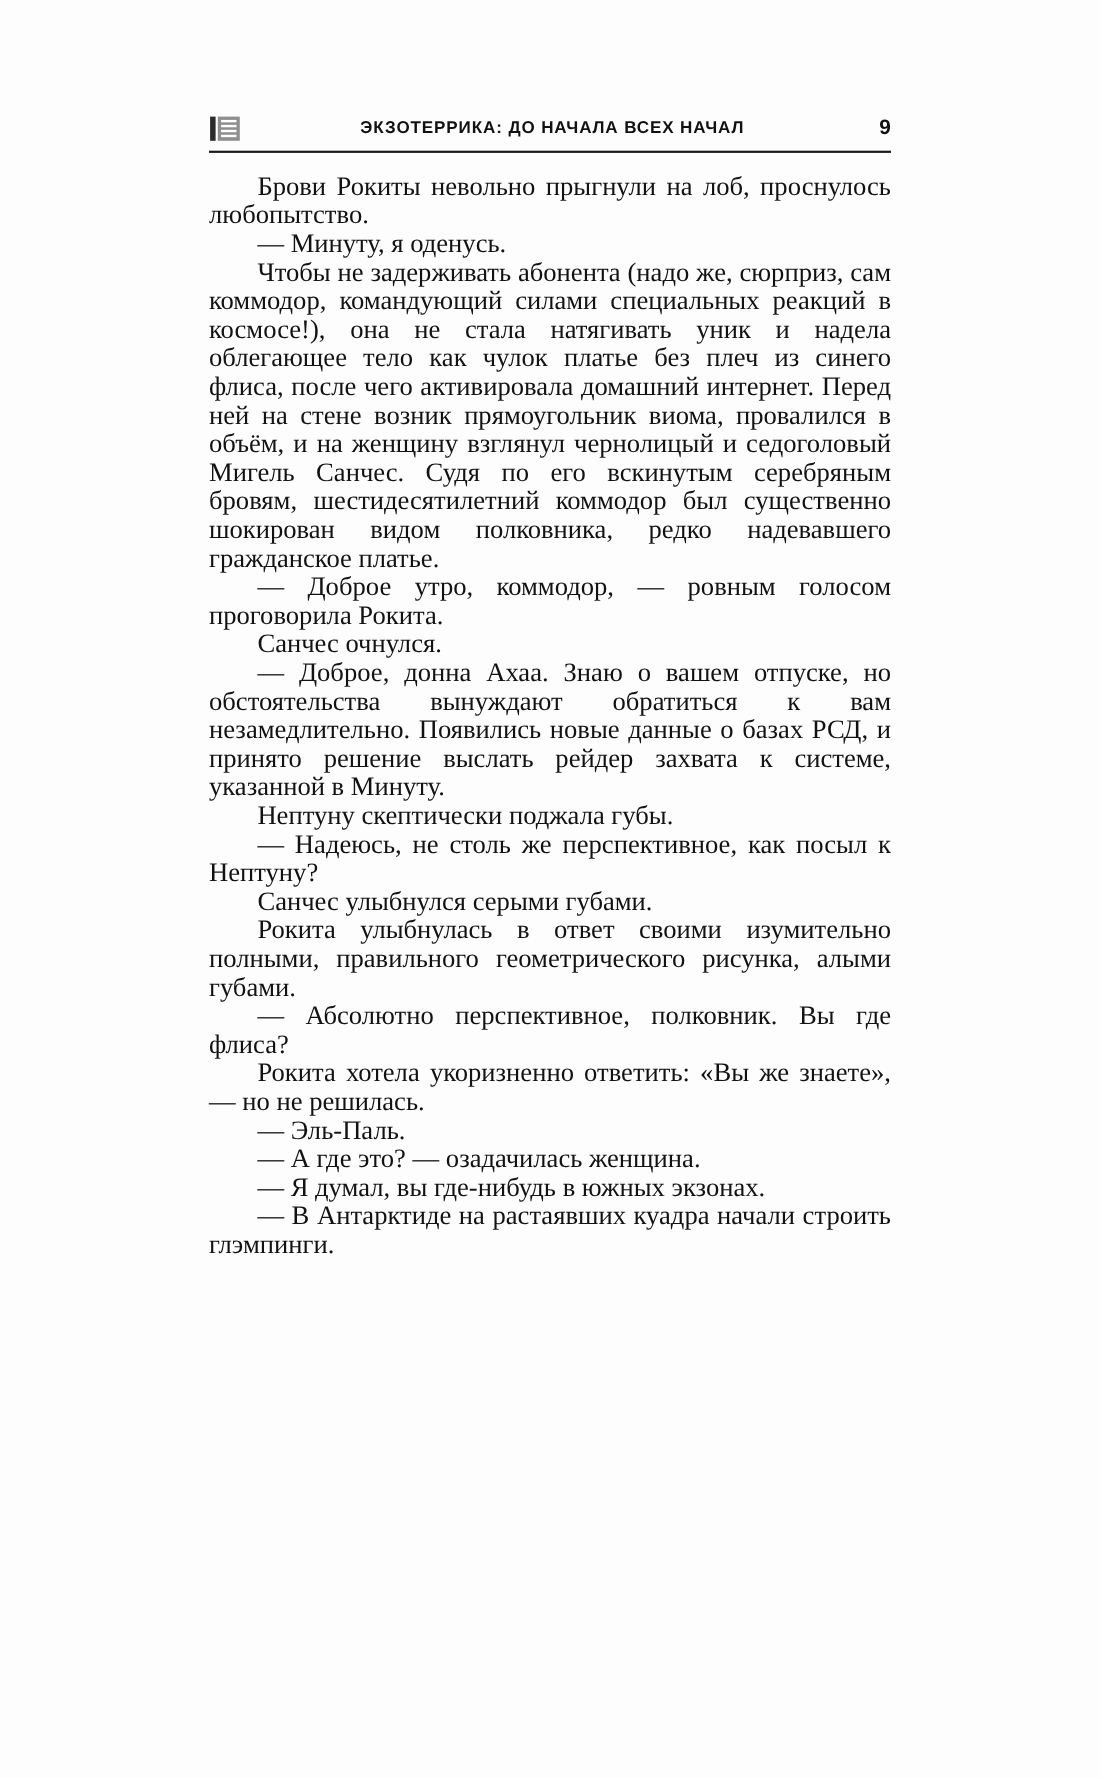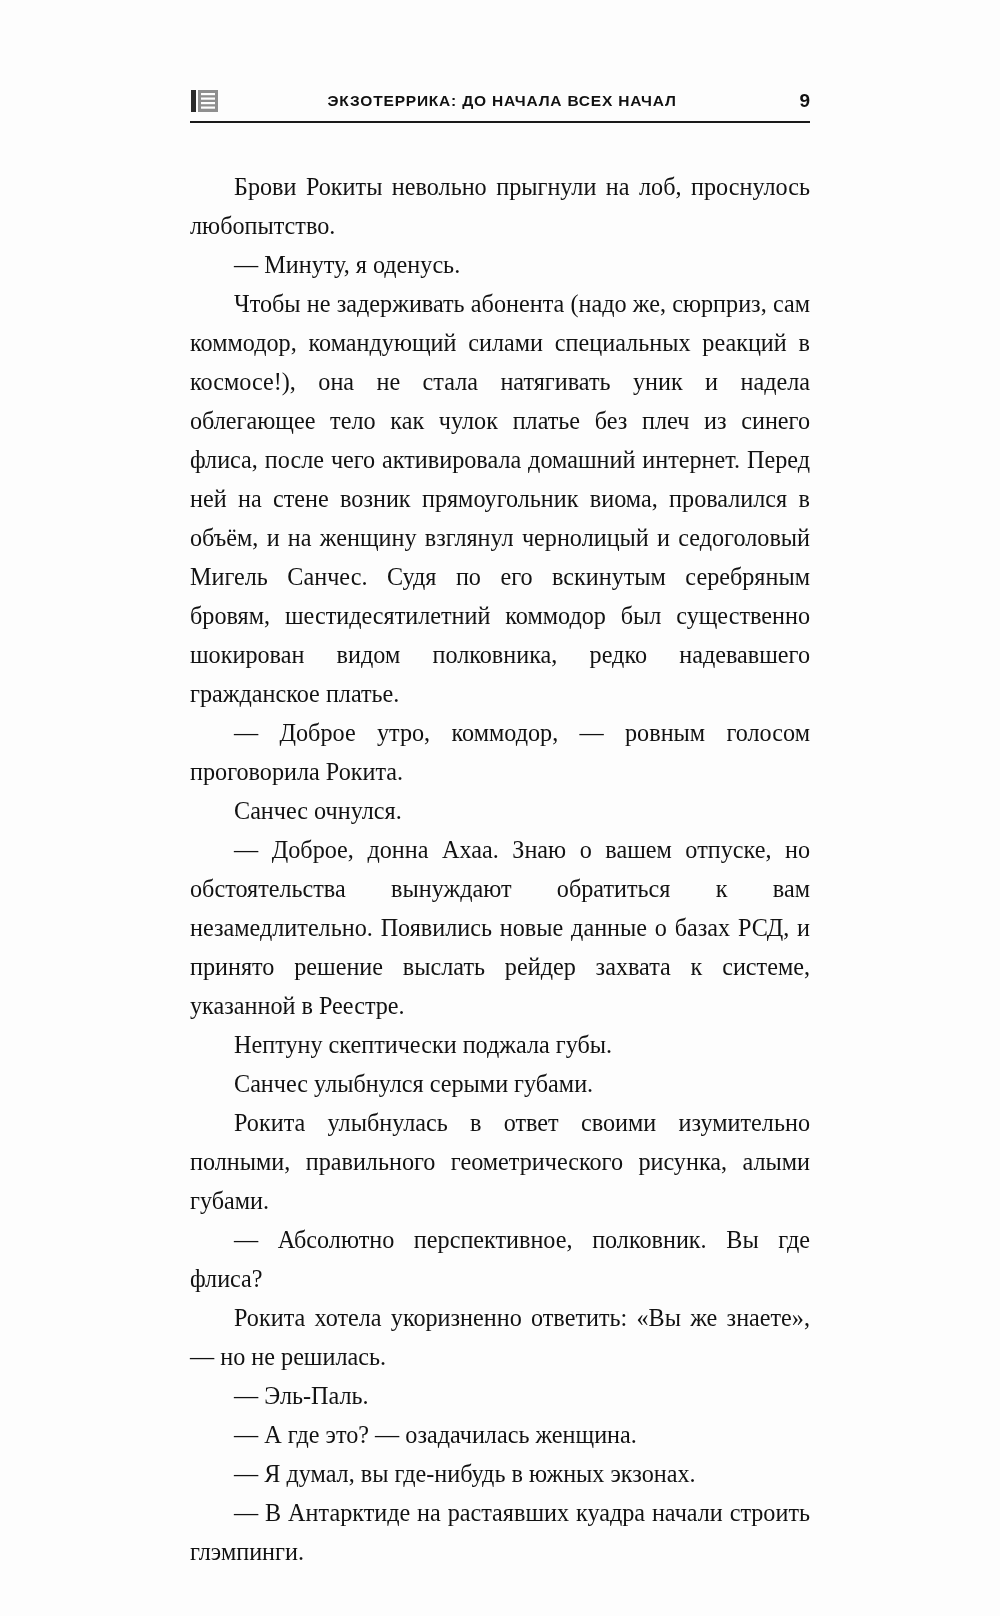--- a/index.html
+++ b/index.html
@@ -19,21 +19,21 @@
     position: relative;
     width: 1000px;
     height: 1616px;
     box-sizing: border-box;
     background: #fdfdfd;
   }
 
   .content {
     position: absolute;
     left: 190px;
-    top: 84px;
+    top: 100px;
     width: 620px;
   }
 
   
   .runhead {
     display: flex;
     align-items: center;
     height: 34px;
   }
   .runhead-ornament {
@@ -66,23 +66,23 @@
   }
   .runhead-rule {
     border: 0;
     border-top: 2px solid #1a1a1a;
     margin: 3px 0 0 0;
     width: 620px;
   }
 
   
   .bodytext {
-    margin-top: 44px;
+    margin-top: 18px;
     font-size: 24.2px;
-    line-height: 39px;
+    line-height: 26px;
     text-align: justify;
     text-justify: inter-word;
     hyphens: manual;
     color: #121212;
   }
   .bodytext p {
     margin: 0;
     text-indent: 44px;
   }
 </style>
@@ -108,22 +108,23 @@
       <span class="runhead-page">9</span>
     </div>
     <hr class="runhead-rule">
 
     <div class="bodytext">
       <p>Брови Рокиты невольно прыгнули на лоб, проснулось любопытство.</p>
       <p>— Минуту, я оденусь.</p>
       <p>Чтобы не задерживать абонента (надо же, сюрприз, сам коммодор, командующий силами специальных реакций в космосе!), она не стала натягивать уник и надела облегающее тело как чулок платье без плеч из синего флиса, после чего активировала домашний интернет. Перед ней на стене возник прямоугольник виома, провалился в объём, и на женщину взглянул чернолицый и седоголовый Мигель Санчес. Судя по его вскинутым серебряным бровям, шестидесятилетний коммодор был существенно шокирован видом полковника, редко надевавшего гражданское платье.</p>
       <p>— Доброе утро, коммодор, — ровным голосом проговорила Рокита.</p>
       <p>Санчес очнулся.</p>
-      <p>— Доброе, донна Ахаа. Знаю о вашем отпуске, но обстоятельства вынуждают обратиться к вам незамедлительно. Появились новые данные о базах РСД, и принято решение выслать рейдер захвата к системе, указанной в Реестре.</p>
+      <p>— Доброе, донна Ахаа. Знаю о вашем отпуске, но обстоятельства вынуждают обратиться к вам незамедлительно. Появились новые данные о базах РСД, и принято решение выслать рейдер захвата к системе, указанной в Минуту.</p>
       <p>Нептуну скептически поджала губы.</p>
+      <p>— Надеюсь, не столь же перспективное, как посыл к Нептуну?</p>
       <p>Санчес улыбнулся серыми губами.</p>
       <p>Рокита улыбнулась в ответ своими изумительно полными, правильного геометрического рисунка, алыми губами.</p>
       <p>— Абсолютно перспективное, полковник. Вы где флиса?</p>
       <p>Рокита хотела укоризненно ответить: «Вы же знаете», — но не решилась.</p>
       <p>— Эль-Паль.</p>
       <p>— А где это? — озадачилась женщина.</p>
       <p>— Я думал, вы где-нибудь в южных экзонах.</p>
       <p>— В Антарктиде на растаявших куадра начали строить глэмпинги.</p>
     </div>
 

